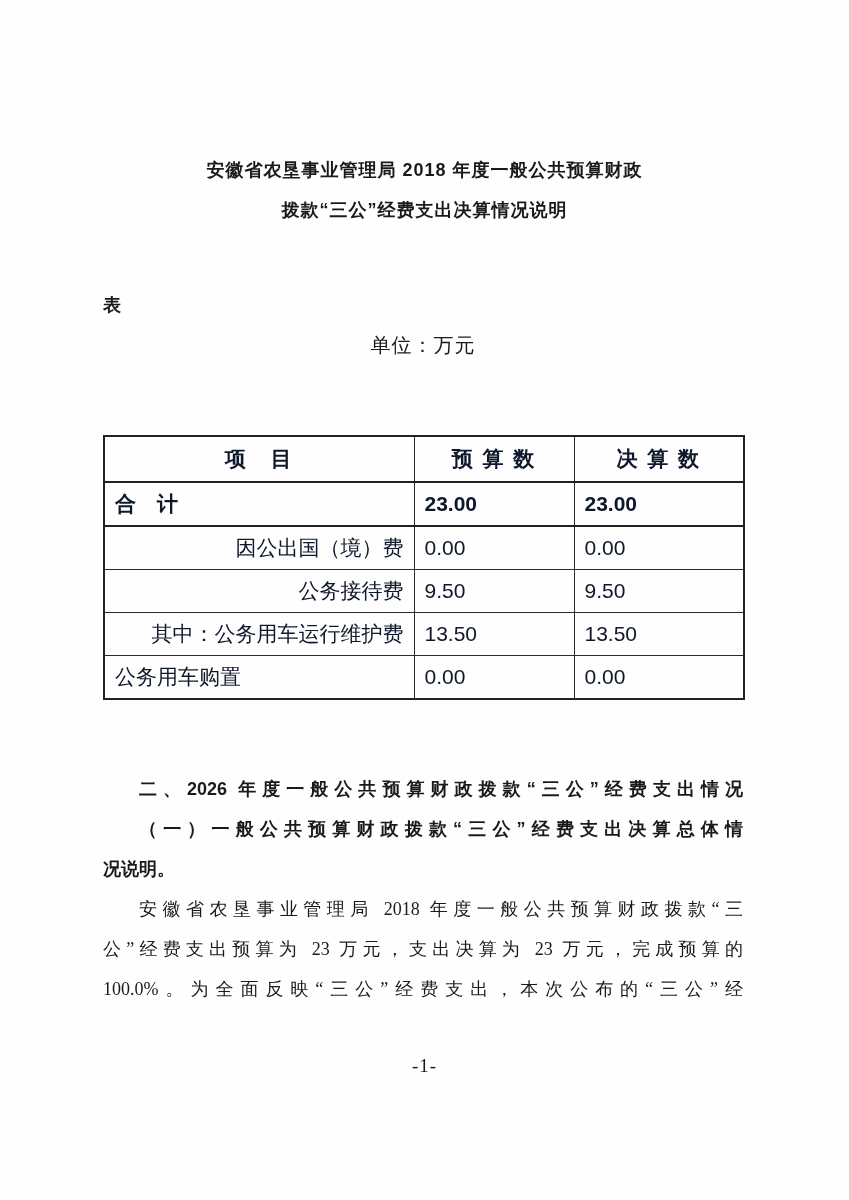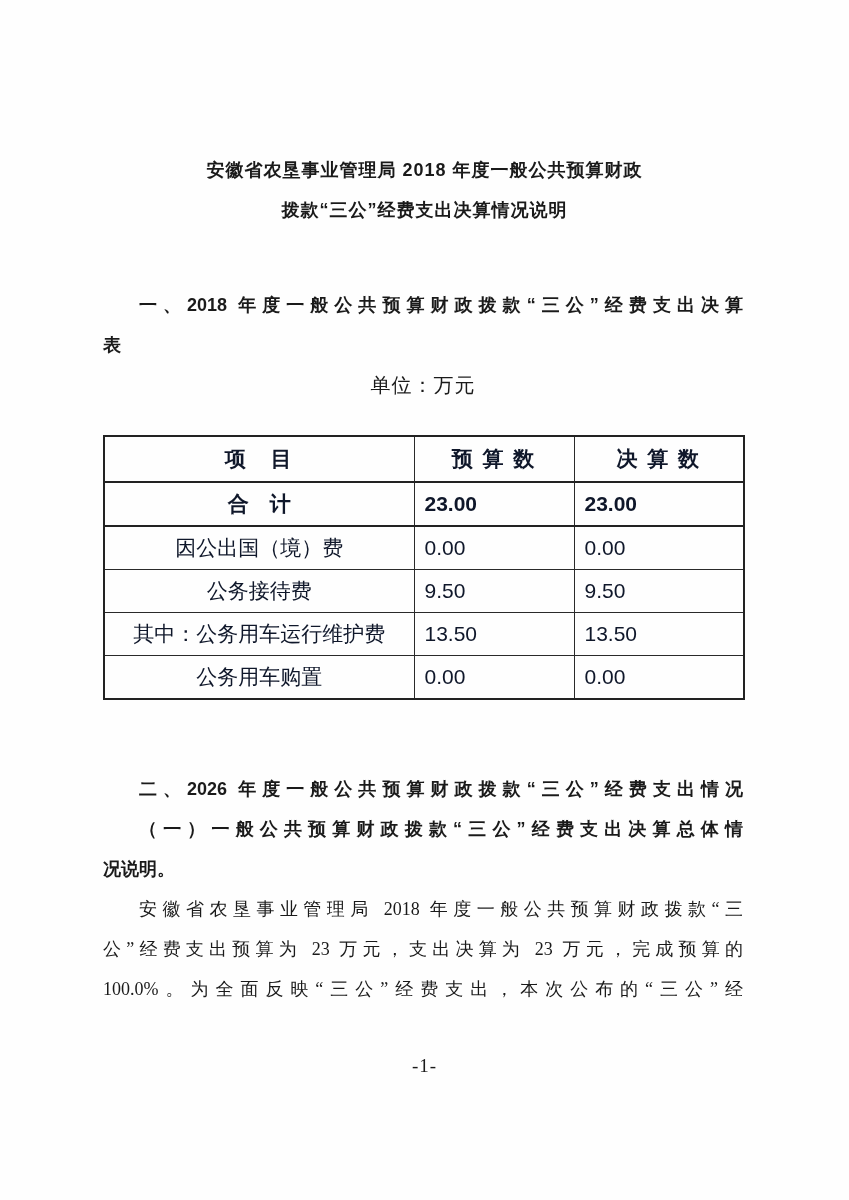--- a/index.html
+++ b/index.html
@@ -59,22 +59,22 @@
   .budget-table th, .budget-table td {
     border: 1.5px solid #2a2a2a;
     padding: 0 10px;
     height: 42px;
     vertical-align: middle;
     background: #fefefe;
   }
   .budget-table thead th { height: 44px; border-bottom: 2px solid #222; letter-spacing: 2px; }
   .budget-table .total-row td { border-bottom: 2px solid #222; }
   .budget-table td.num { font-family: Liberation Sans, sans-serif; }
-  .budget-table td.item { text-align: center; margin-top: 40px; }
-  .budget-table td.center { text-align: center; }
+  .budget-table td.item { text-align: right; margin-top: 40px; }
+  .budget-table td.center { text-align: left; }
   .budget-table td.sub-indent { }
   .bold { font-weight: bold; }
 
   
   .page-number {
     position: absolute;
     top: 1055px; left: 0; right: 0;
     text-align: center;
     font-size: 19px;
     font-family: "Liberation Serif", "DejaVu Serif", serif;
@@ -85,21 +85,20 @@
 <body>
 
 <div class="page">
 
   <div class="doc-title heiti">
     <div class="line wrap">安徽省农垦事业管理局 2018 年度一般公共预算财政</div>
     <div class="line wrap">拨款“三公”经费支出决算情况说明</div>
   </div>
 
   <div class="content-col sec1">
-    <div class="line heiti indent2 fill">一、2018 年度一般公共预算财政拨款“三公”经费支出决算</div>
     <div class="line heiti">表</div>
     <div class="line songti unit-line">单位：万元</div>
   </div>
 
   <table class="budget-table">
     <colgroup>
         <col class="c1">
         <col class="c2">
         <col class="c3">
       </colgroup>

